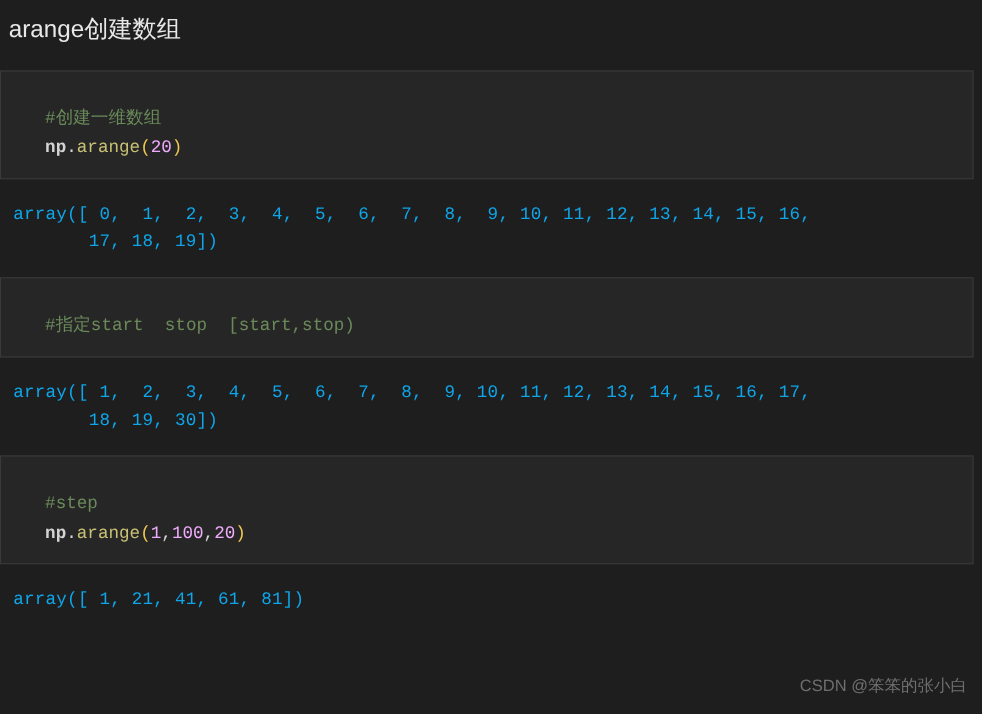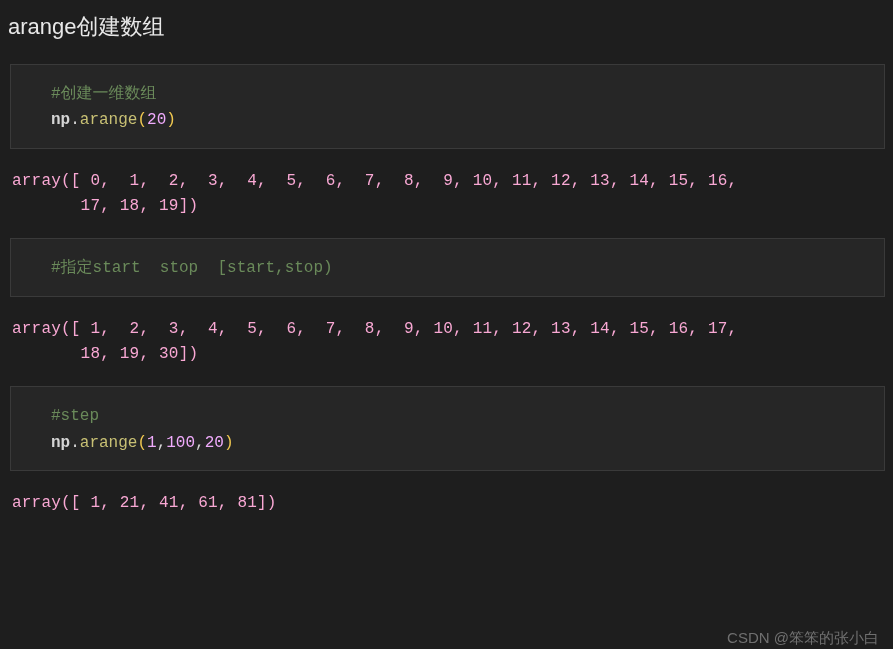--- a/index.html
+++ b/index.html
@@ -20,40 +20,40 @@
     .heading {
       color: #e8e8e8;
       font-size: 22px;
       font-weight: normal;
       padding: 12px 8px 12px 8px;
       font-family: "Microsoft YaHei", sans-serif;
     }
     .code-block {
       background-color: #262626;
       border: 1px solid #3a3a3a;
-      margin: 10px 8px 10px 10px;
-      padding: 16px 0 14px 40px;
+      margin: 10px 8px 10px 0;
+      padding: 30px 0 14px 40px;
       line-height: 1.65;
     }
     .output-block {
       padding: 10px 8px 10px 12px;
-      color: #f9a8d4;
+      color: #0ea5e9;
       white-space: pre;
       line-height: 1.55;
       letter-spacing: 0.2px;
     }
     .tok-comment { color: #6a8a5a; }
     .tok-name { color: #d4d4d4; font-weight: bold; }
     .tok-op { color: #d4d4d4; }
     .tok-func { color: #c8c074; }
     .tok-paren { color: #f0c850; }
     .tok-num { color: #f0abfc; }
     .watermark {
       position: absolute;
-      bottom: 1px;
+      bottom: 16px;
       right: 14px;
       color: #8a8a8a;
       font-size: 15px;
       font-family: "Microsoft YaHei", sans-serif;
       opacity: 0.75;
     }
     .code-line {
       white-space: pre;
     }
   </style>

